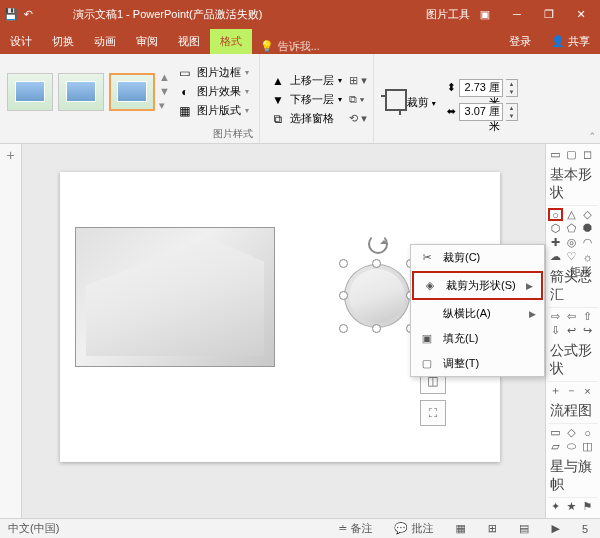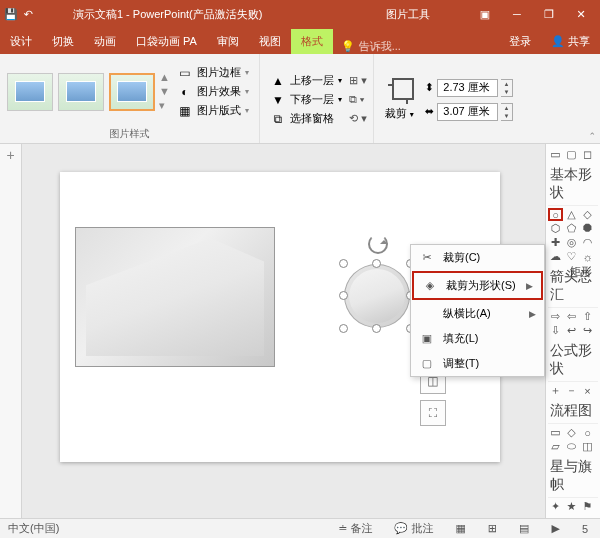--- a/index.html
+++ b/index.html
@@ -1,46 +1,46 @@
 <!DOCTYPE html>
 <html><head>
 <meta charset="utf-8">
 <style>
 *{box-sizing:border-box;margin:0;padding:0;font-family:"Microsoft YaHei","Segoe UI",sans-serif;font-size:11px}
 body{width:600px;height:538px;background:#fff;overflow:hidden;position:relative}
 .titlebar{height:28px;background:#b7472a;color:#fff;display:flex;align-items:center;padding:0 4px}
 .tb-save{margin-right:6px}
 .tb-title{flex:0 0 auto;margin-left:40px}
 .tb-spacer{flex:1}
-.tb-context{margin-right:40px}
+.tb-context{}
 .tb-btns{display:flex;gap:2px}
 .tb-btn{width:30px;height:24px;display:flex;align-items:center;justify-content:center;color:#fff}
 .tabs{height:26px;background:#b7472a;display:flex;align-items:flex-end;color:#fff}
 .tab{padding:5px 10px;cursor:pointer;font-size:11px}
 .tab.active{background:#bef264;color:#b7472a}
 .tb-tell{display:flex;align-items:center;gap:4px;padding:0 8px;color:#f0d0c8}
 .tb-login{padding:5px 10px}
 .tb-share{display:flex;align-items:center;gap:3px;padding:5px 10px}
 .ribbon{height:90px;background:#f3f3f3;border-bottom:1px solid #d4d4d4;display:flex;position:relative}
 .rgroup{padding:4px 6px 2px;border-right:1px solid #e0e0e0;display:flex;flex-direction:column}
 .rgroup-body{flex:1;display:flex;align-items:center;gap:3px}
-.rgroup-label{text-align:center;font-size:10px;color:#666;padding-top:2px}
+.rgroup-label{text-align:right;font-size:10px;color:#666;padding-top:2px}
 .thumb{width:46px;height:38px;border:1px solid #c8c8c8;background:linear-gradient(#e8f4e8,#d0e8d0);margin:1px;display:flex;align-items:center;justify-content:center}
 .thumb.sel{border:1px solid #f0a050;box-shadow:0 0 0 1px #f0a050 inset}
 .thumb-inner{width:70%;height:60%;background:linear-gradient(#a0c8f0,#70a0d0);border:1px solid #fff}
 .rvert{display:flex;flex-direction:column;gap:2px;justify-content:center}
 .rline{display:flex;align-items:center;gap:4px;padding:1px 4px;white-space:nowrap;font-size:11px}
 .ricon{width:16px;height:14px;display:inline-flex;align-items:center;justify-content:center;font-size:12px}
-.crop-btn{display:flex;flex-direction:column;align-items:flex-end;padding:2px 4px;border:1px solid transparent}
+.crop-btn{display:flex;align-items:flex-start;padding:2px 4px;border:1px solid transparent}
 .crop-ic{width:22px;height:22px;border:2px solid #555;position:relative}
 .crop-ic::before,.crop-ic::after{content:"";position:absolute;background:#555}
 .crop-ic::before{width:6px;height:2px;left:-6px;top:4px}
 .crop-ic::after{width:2px;height:6px;right:4px;bottom:-6px}
 .size-row{display:flex;align-items:center;gap:3px}
-.size-input{width:61px;height:18px;border:1px solid #ababab;background:#fff;text-align:center;padding-right:2px;font-size:11px}
+.size-input{width:44px;height:18px;border:1px solid #ababab;background:#fff;text-align:right;padding-right:2px;font-size:11px}
 .spinner{width:12px;height:18px;border:1px solid #ababab;border-left:none;display:flex;flex-direction:column}
 .spin{flex:1;font-size:6px;text-align:center;line-height:8px;color:#555}
 .rcollapse{position:absolute;right:4px;bottom:2px;font-size:9px;color:#888;cursor:pointer}
 .workspace{position:absolute;top:144px;left:0;right:0;bottom:20px;display:flex;background:#eaeaea}
 .thumbs-pane{width:22px;background:#f7f7f7;border-right:1px solid #d4d4d4}
 .thumbs-add{width:14px;height:14px;margin:4px auto;text-align:center;color:#888;font-size:14px;line-height:14px}
 .slide-area{flex:1;position:relative;overflow:hidden}
 .slide{position:absolute;left:38px;top:28px;width:440px;height:290px;background:#fff;box-shadow:0 1px 4px rgba(0,0,0,.3)}
 .photo1{position:absolute;left:15px;top:55px;width:200px;height:140px;background:linear-gradient(135deg,#e0e0e0 0%,#f0f0f0 40%,#c8c8c8 100%);border:1px solid #999}
 .photo1::after{content:"";position:absolute;left:10px;top:10px;right:10px;bottom:10px;background:linear-gradient(160deg,#f4f4f4 0%,#e8e8e8 50%,#d0d0d0 100%);clip-path:polygon(0 100%,100% 100%,100% 20%,70% 0%,0 40%)}
@@ -85,21 +85,20 @@
     <div class="tb-btn">─</div>
     <div class="tb-btn">❐</div>
     <div class="tb-btn">✕</div>
   </div>
 </div>
 
 <div class="tabs">
   <div class="tab">设计</div>
   <div class="tab">切换</div>
   <div class="tab">动画</div>
-  <div class="tab">口袋动画 PA</div>
   <div class="tab">审阅</div>
   <div class="tab">视图</div>
   <div class="tab active">格式</div>
   <div class="tb-tell">
       <span>💡</span>
       <span>告诉我...</span>
     </div>
   <span class="tb-spacer"></span>
   <div class="tb-login">登录</div>
   <div class="tb-share">

